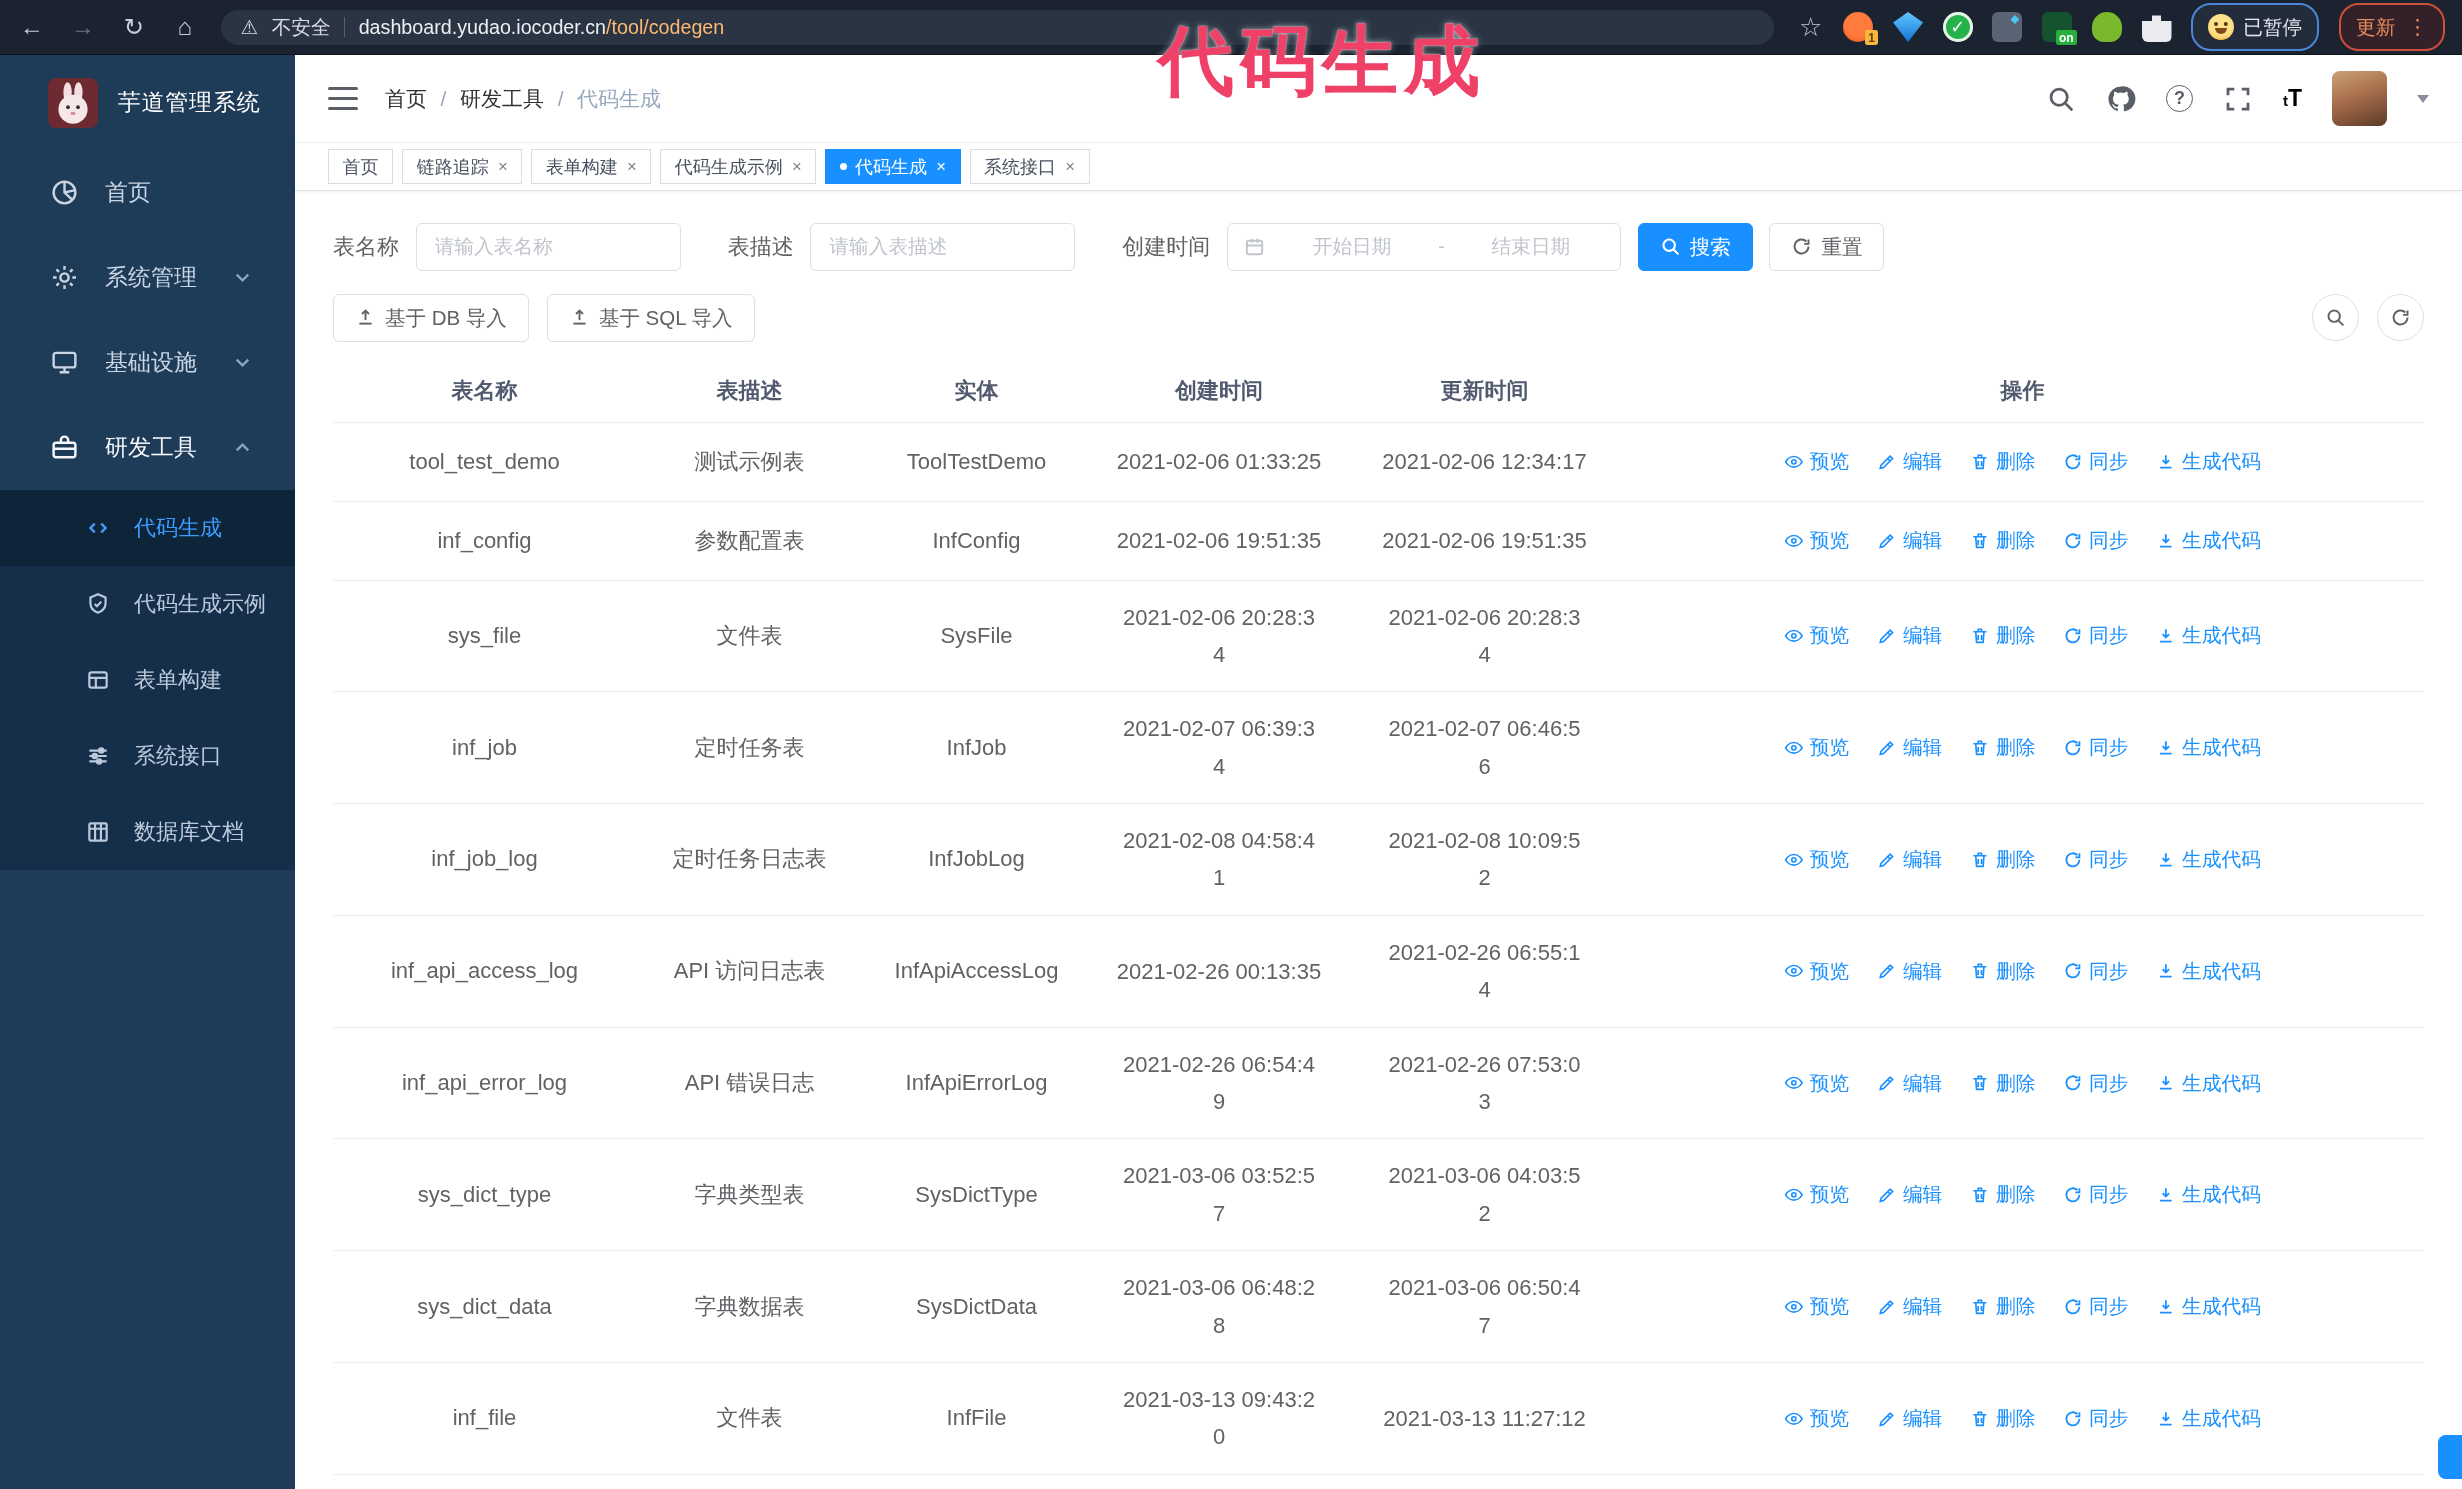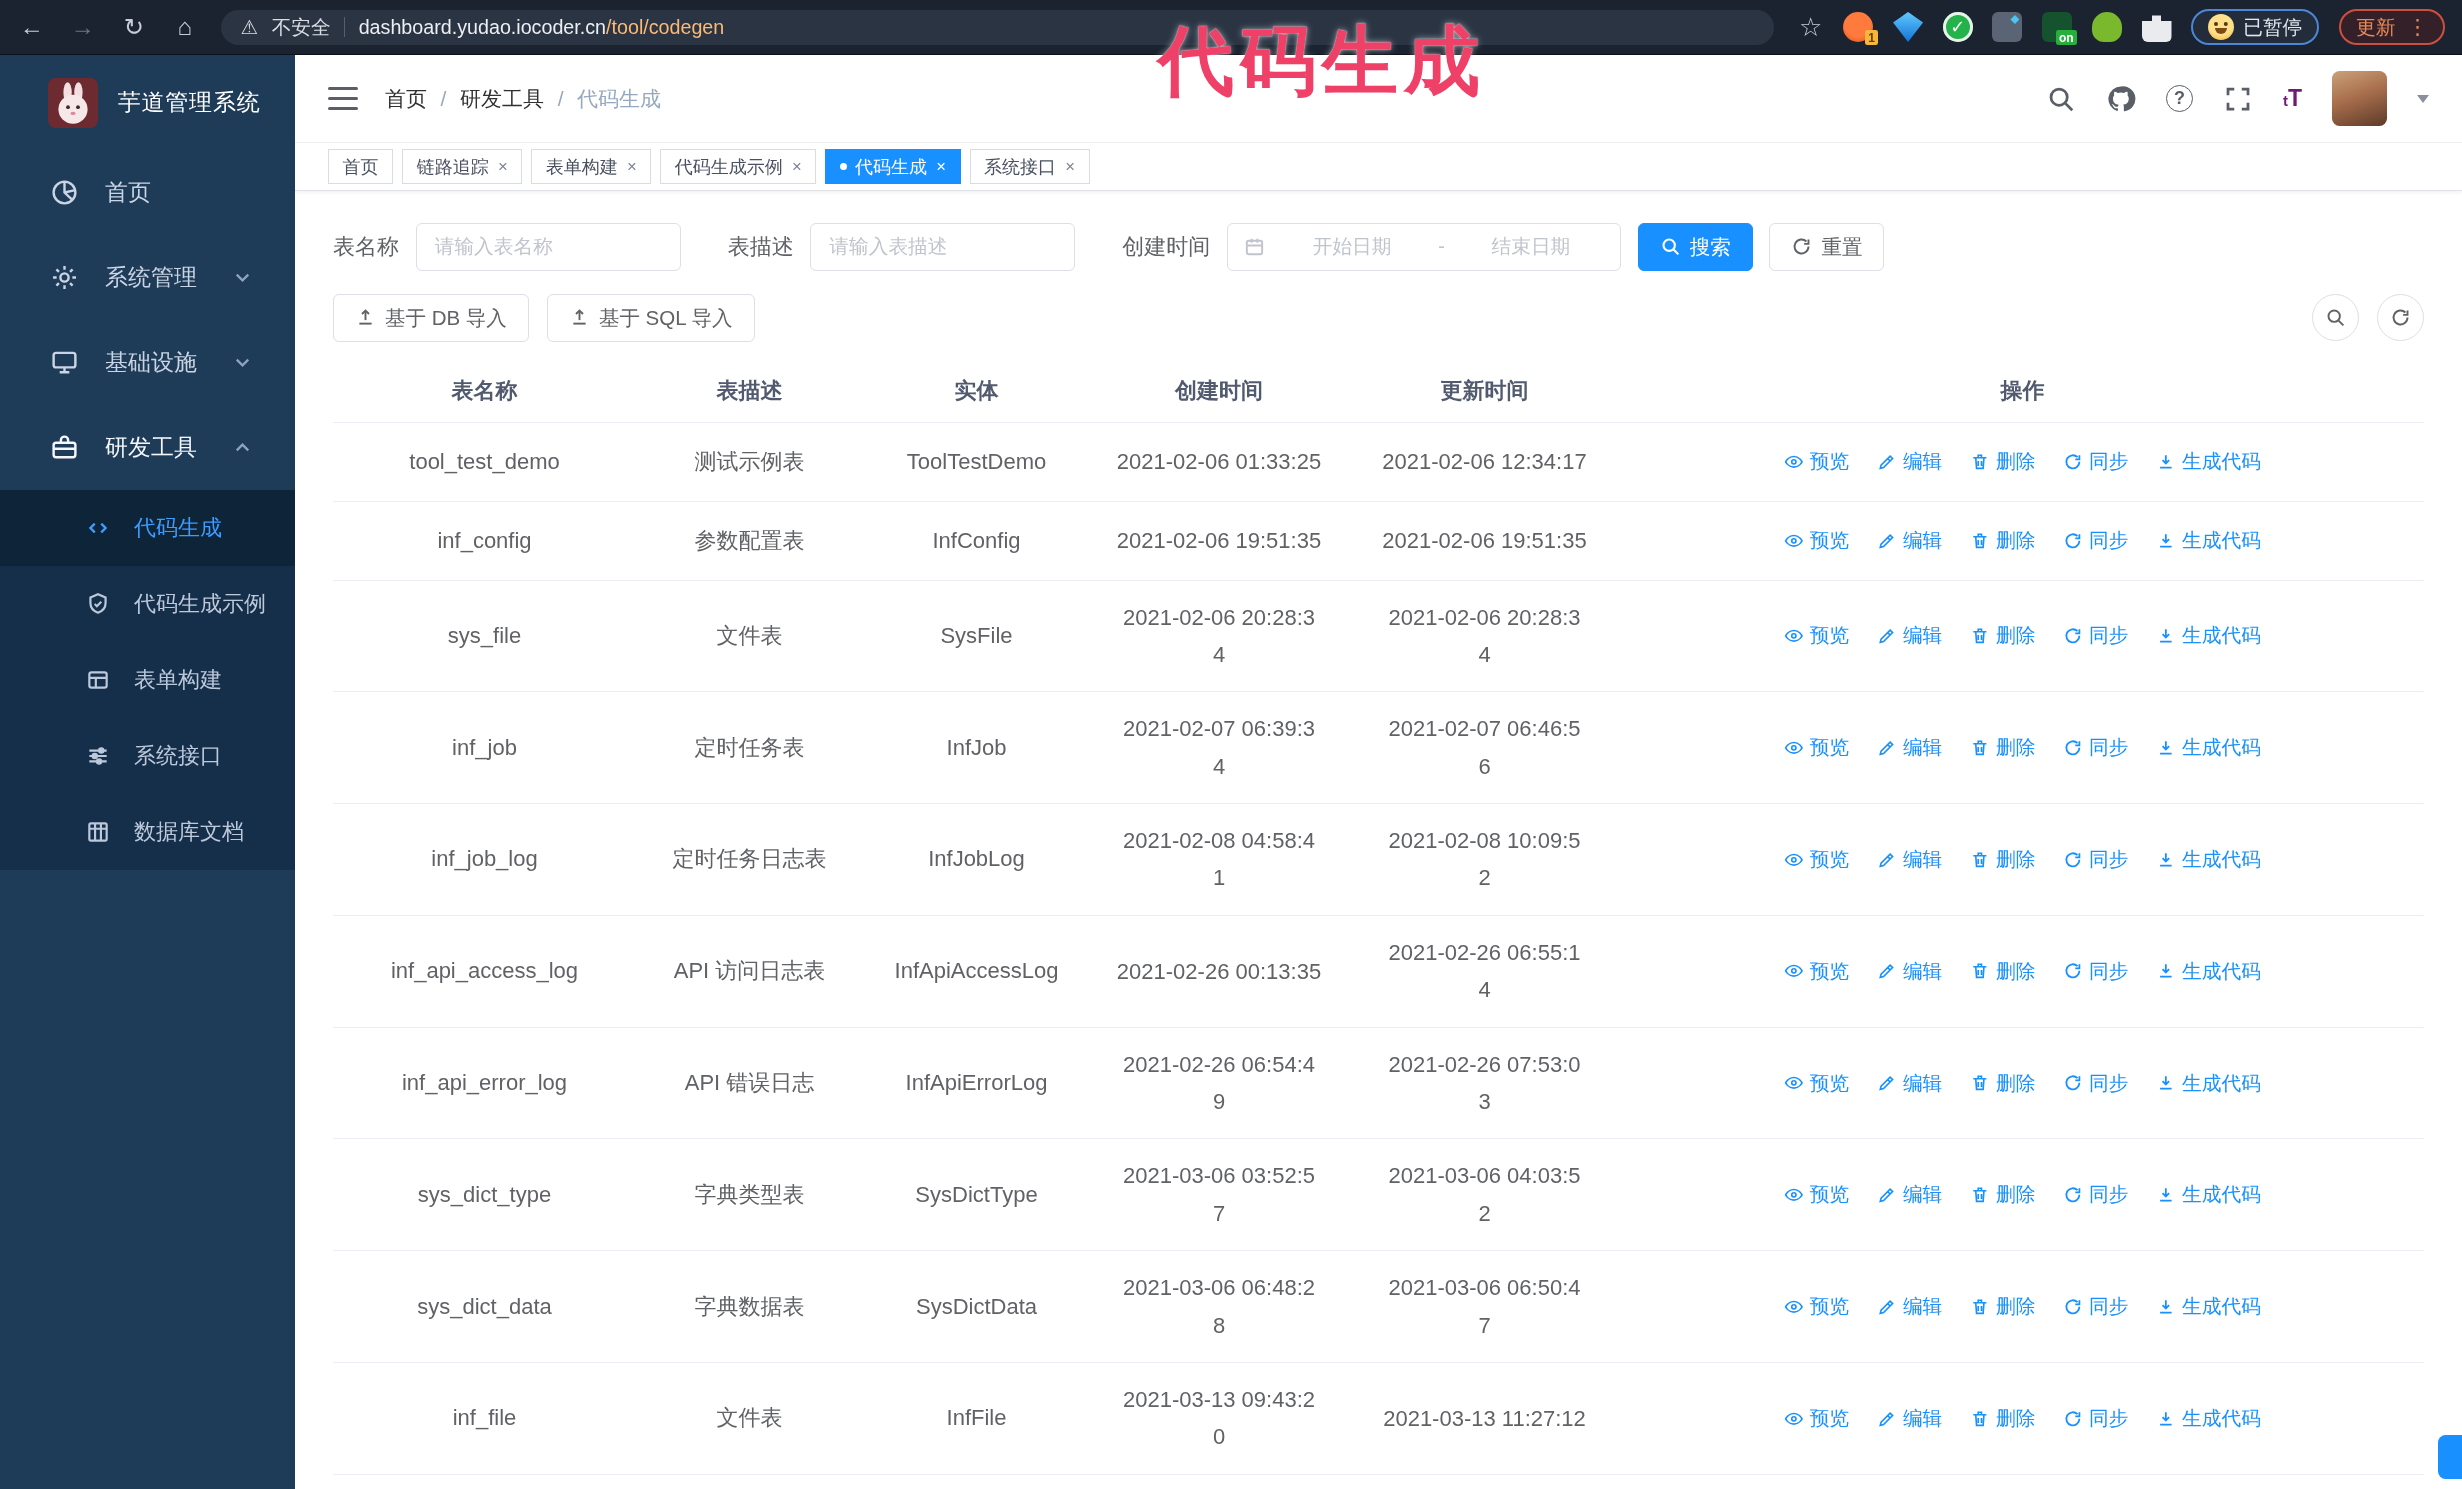--- a/index.html
+++ b/index.html
@@ -34,21 +34,21 @@
   .ext2 { background:linear-gradient(180deg,#61c8ff,#1273d4); clip-path:polygon(50% 0,100% 35%,50% 100%,0 35%); border-radius:0; }
   .ext3 { background:#24b24a; border-radius:50%; display:flex; align-items:center; justify-content:center;
           color:#fff; font-size:18px; font-weight:700; box-shadow:0 0 0 3px #e9f3ec inset; }
   .ext4 { background:#5a6474; }
   .ext4:before { content:""; position:absolute; right:3px; top:3px; width:9px; height:9px;
                  background:#49c7f2; clip-path:polygon(50% 0,100% 50%,50% 100%,0 50%); }
   .ext5 { background:#14532d; }
   .ext5 .badge { background:#27ae3c; color:#fff; }
   .ext6 { background:#7ab82e; border-radius:50% 50% 40% 40%; }
   .ext7 { background:#e9ebef; clip-path:polygon(0 30%,35% 30%,35% 12%,65% 12%,65% 30%,100% 30%,100% 100%,0 100%); }
-  .pill { height:36px; border-radius:19.7px; display:flex; align-items:center; gap:9px;
+  .pill { height:48px; border-radius:19.7px; display:flex; align-items:center; gap:9px;
           padding:16px 15px; font-size:19.7px; flex:0 0 auto; }
   .pill-paused { border:2.3px solid #4b86d8; background:#232c3b; color:#e4e8ee; }
   .face { width:26px; height:26px; border-radius:50%; background:radial-gradient(circle at 50% 35%,#ffe08a 55%,#f0a92c); position:relative; }
   .face:before { content:""; position:absolute; left:6px; top:8.3px; width:3.8px; height:3.8px; border-radius:50%;
                  background:#503a10; box-shadow:9.8px 0 0 #503a10; }
   .face:after { content:""; position:absolute; left:6.8px; top:14.4px; width:12px; height:6px;
                 border-radius:0 0 12px 12px; background:#7c4a12; }
   .pill-update { border:2.3px solid #cf4f3e; background:#342028; color:#e58a5a; gap:12px; }
   .menu-dots { color:#e58a5a; font-size:21px; letter-spacing:0; }
 
@@ -82,21 +82,21 @@
   .hamburger { width:30px; height:24px; display:flex; flex-direction:column; justify-content:space-between; cursor:pointer; }
   .hamburger i { display:block; height:3.8px; background:#5a5e66; border-radius:1.5px; }
   .hamburger i:nth-child(1){ width:100%; } .hamburger i:nth-child(2){ width:100%; } .hamburger i:nth-child(3){ width:100%; }
   .crumbs { display:flex; align-items:center; gap:13.6px; font-size:21px; color:#303133; }
   .crumb-sep { color:#97a8be; }
   .crumb-last { color:#97a8be; }
   .top-right { margin-left:auto; display:flex; align-items:center; gap:30px; }
   .tb-ic { width:30px; height:30px; color:#5a5e66; cursor:pointer; }
   .qmark { width:27px; height:27px; border:1.9px solid #5a5e66; border-radius:50%; color:#5a5e66;
            display:flex; align-items:center; justify-content:center; font-size:18px; font-weight:700; cursor:pointer; }
-  .tT { font-size:23px; color:#701a75; font-weight:700; cursor:pointer; }
+  .tT { font-size:23px; color:#000000; font-weight:700; cursor:pointer; }
   .tT small { font-size:15px; font-weight:700; }
   .avatar { width:55px; height:55px; border-radius:7.6px;
             background:linear-gradient(160deg,#caa27a 0%,#a96f4d 45%,#5d3a28 100%); cursor:pointer; }
   .caret-down { width:0; height:0; border-left:6.8px solid transparent; border-right:6.8px solid transparent;
                 border-top:8.3px solid #8a8f99; cursor:pointer; }
 
   .tabsbar { height:48px; display:flex; align-items:center; gap:9px; padding:0 33px;
              border-bottom:0.8px solid #dfe3e8; box-shadow:0 2.3px 3.8px rgba(0,0,0,.05); flex:0 0 auto; }
   .tab { height:35px; display:flex; align-items:center; gap:7.6px; padding:0 13.6px;
          border:0.8px solid #d8dce5; background:#fff; color:#495060; font-size:18px; cursor:pointer; }

